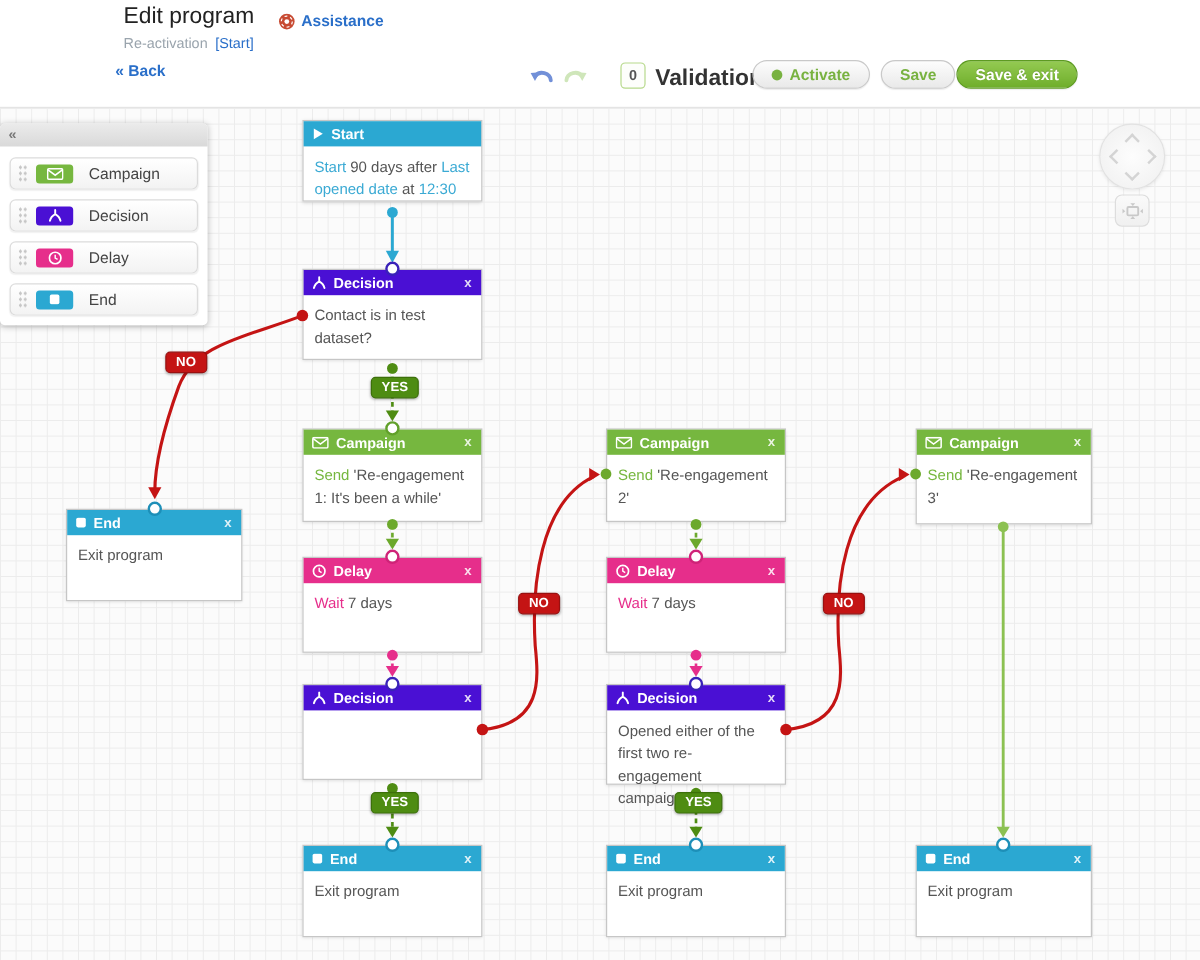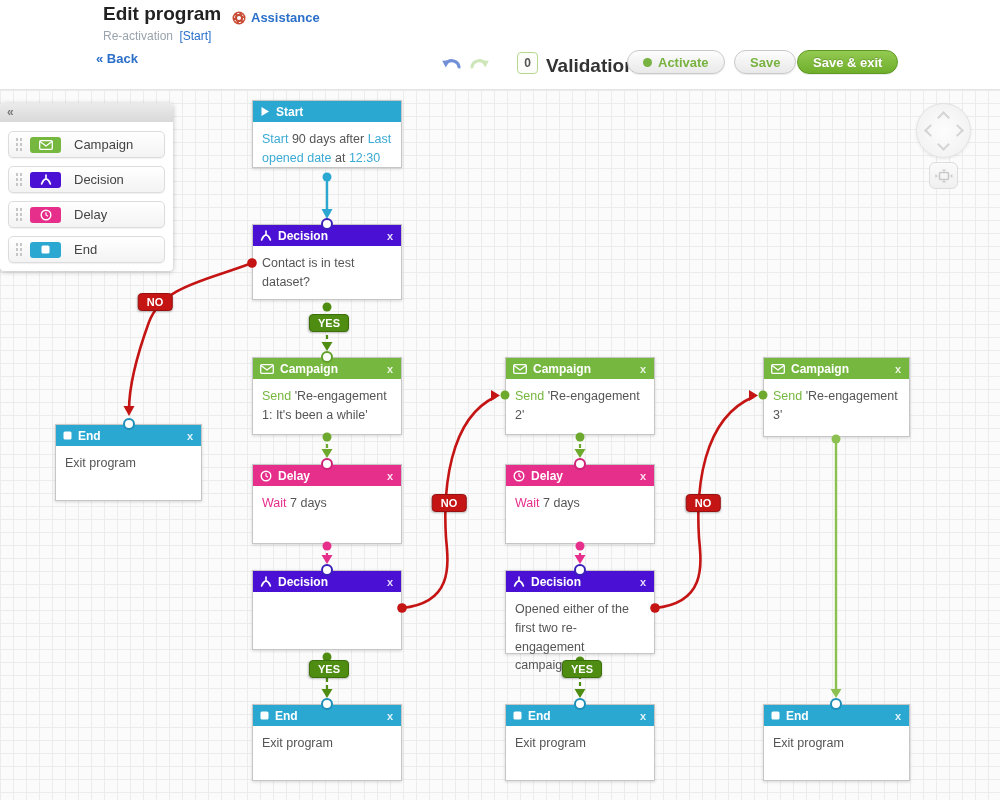--- a/index.html
+++ b/index.html
@@ -2,21 +2,21 @@
 <html><head>
 <meta charset="utf-8">
 <style>
   * { margin:0; padding:0; box-sizing:border-box; }
   html,body { width:1000px; height:800px; overflow:hidden;
     font-family:"Liberation Sans","DejaVu Sans",sans-serif; background:#fff; }
 
   
   .tophead { position:absolute; left:0; top:0; width:1000px; height:90px;
     background:#fff; border-bottom:1px solid #e4e4e4; z-index:20; }
-  .page-title { position:absolute; left:103px; top:3px; font-size:19px; font-weight:bold; color:#222; }
+  .page-title { position:absolute; left:103px; top:3px; font-size:19px; font-weight:normal; color:#222; }
   .assist { position:absolute; left:232px; top:10px; display:flex; align-items:center; gap:5px;
     font-size:13px; font-weight:bold; color:#2a6fc9; text-decoration:none; cursor:pointer; }
   .subtitle { position:absolute; left:103px; top:29px; font-size:12px; color:#9aa4ad; }
   .rename { color:#2a6fc9; cursor:pointer; margin-left:3px; font-size:12px; }
   .back { position:absolute; left:96px; top:51px; font-size:13px; font-weight:bold;
     color:#2a6fc9; text-decoration:none; cursor:pointer; }
   .icon-btn { cursor:pointer; display:flex; align-items:center; }
   .val-count { position:absolute; left:517px; top:52px; width:21px; height:22px;
     border:1px solid #b7d98c; border-radius:4px; background:#fdfefb;
     font-size:12px; font-weight:bold; color:#555; text-align:center; line-height:20px; cursor:pointer; }

